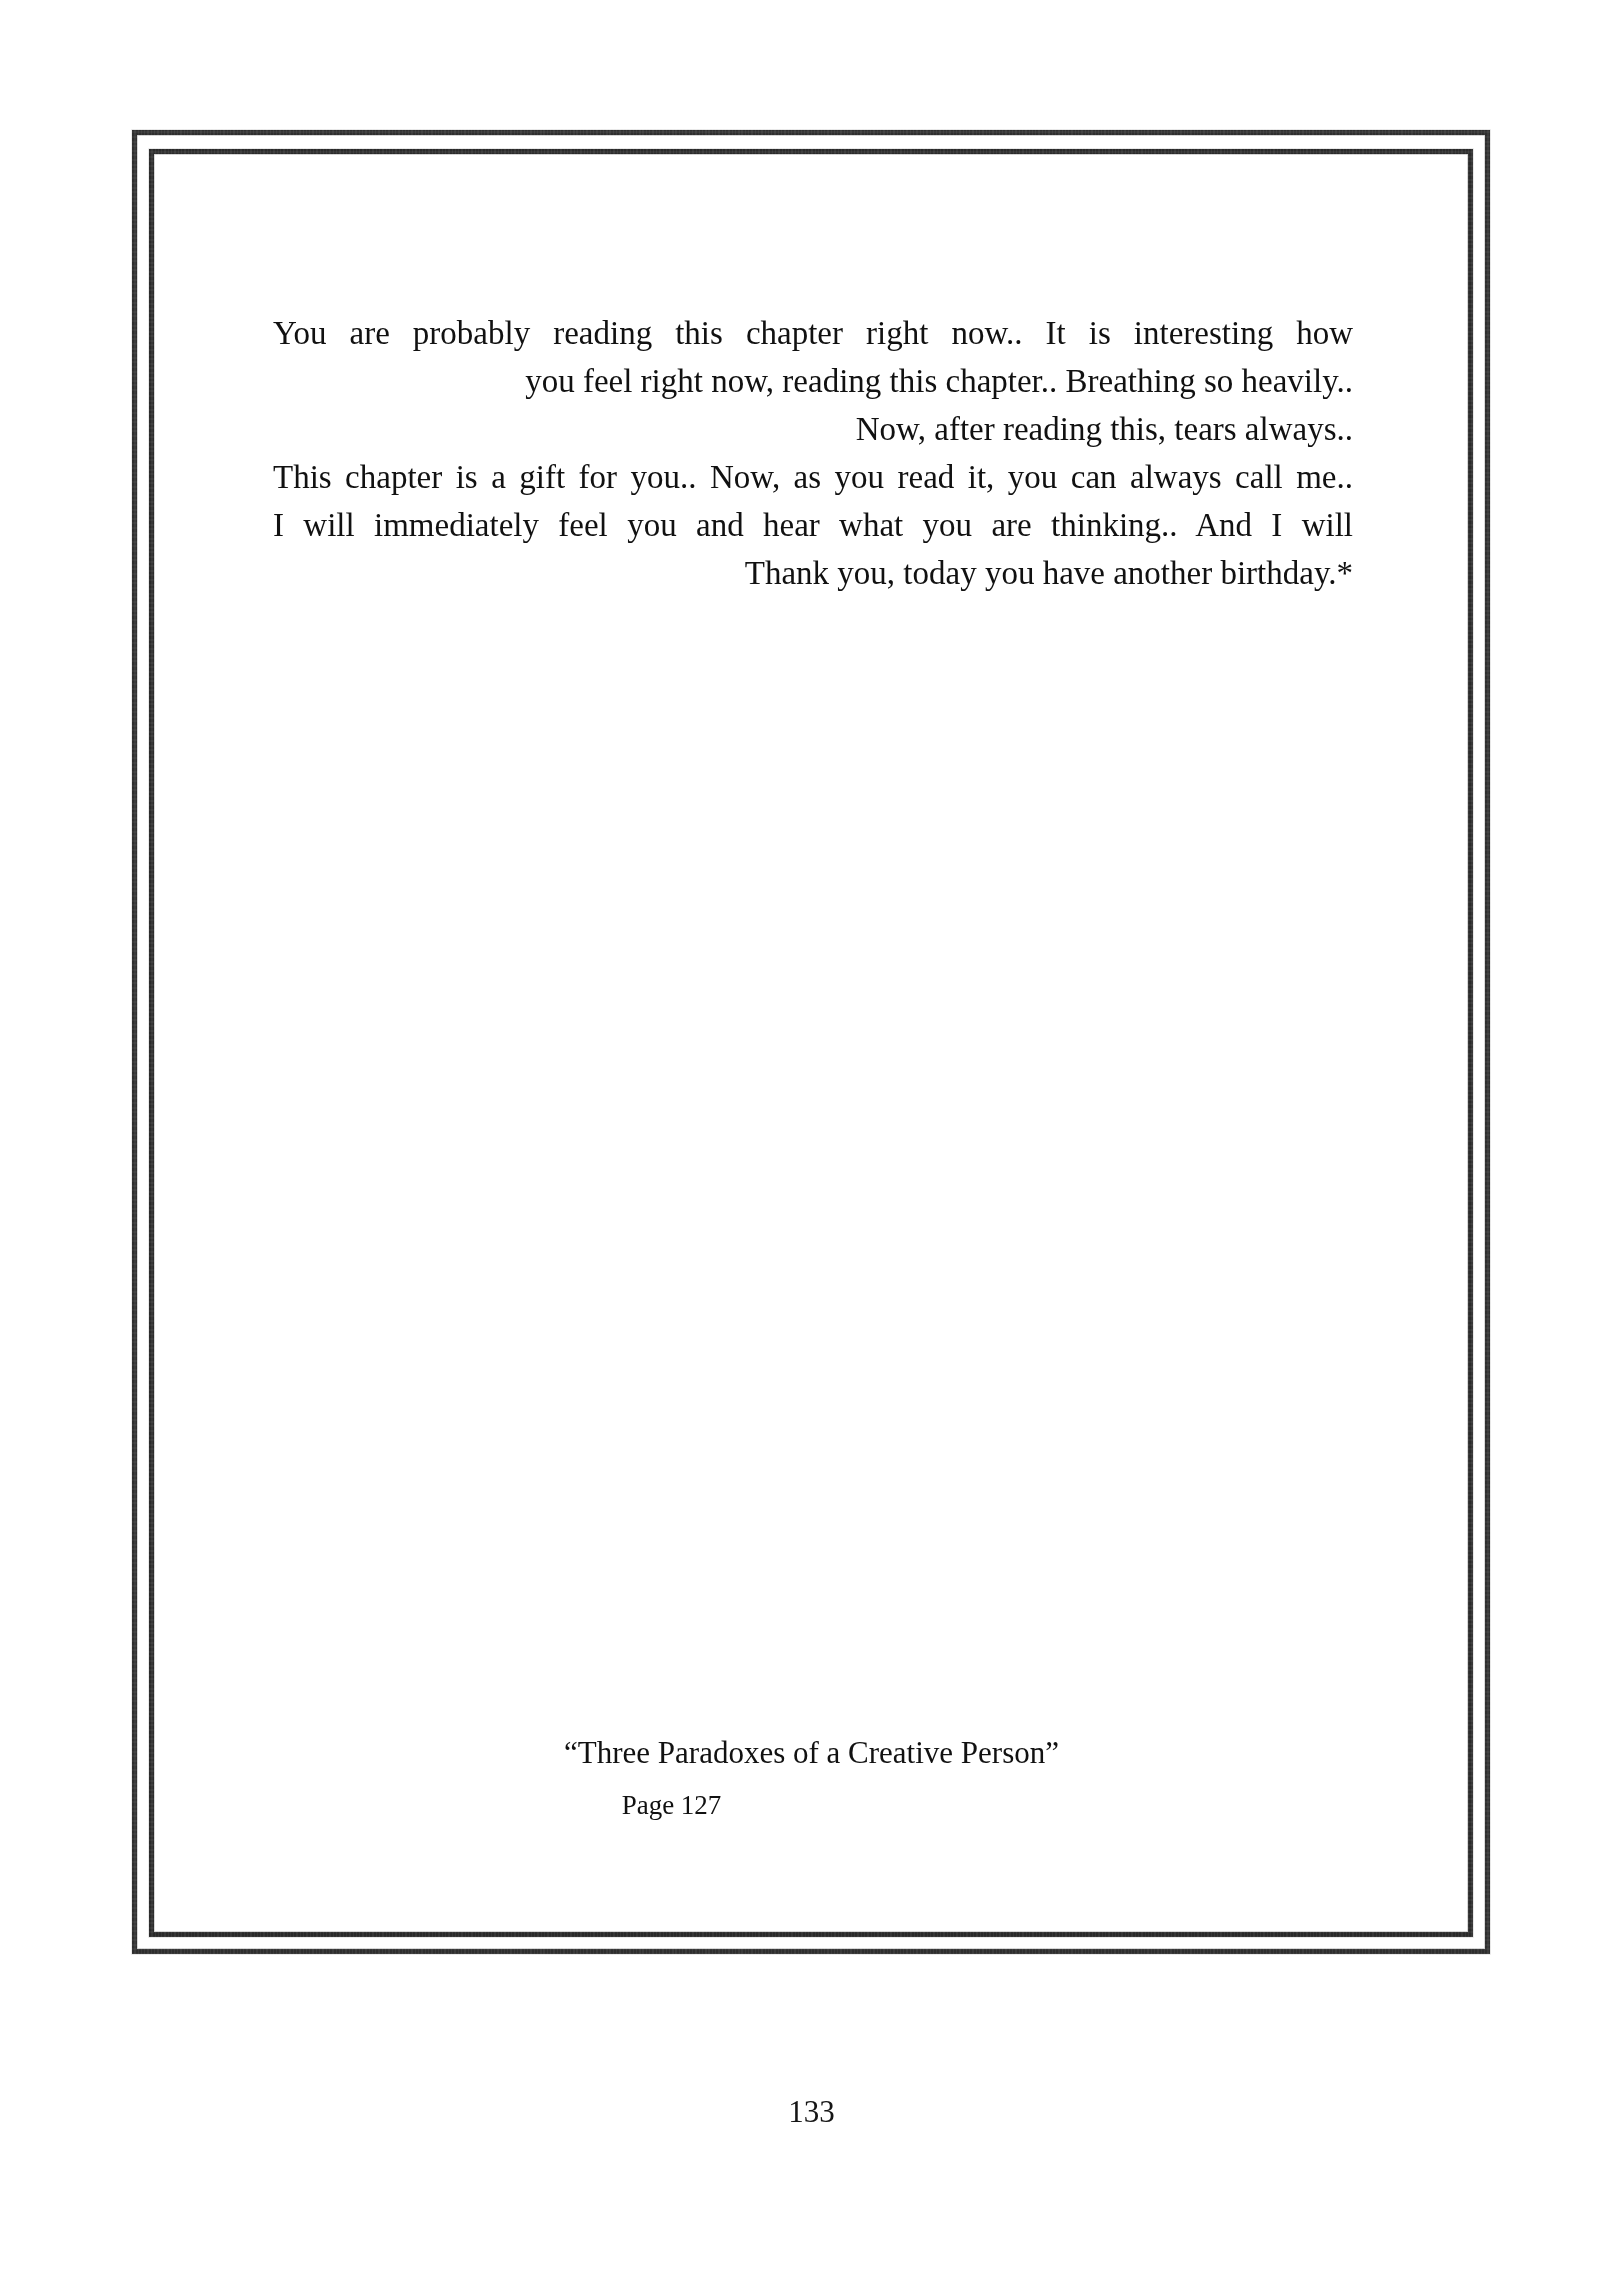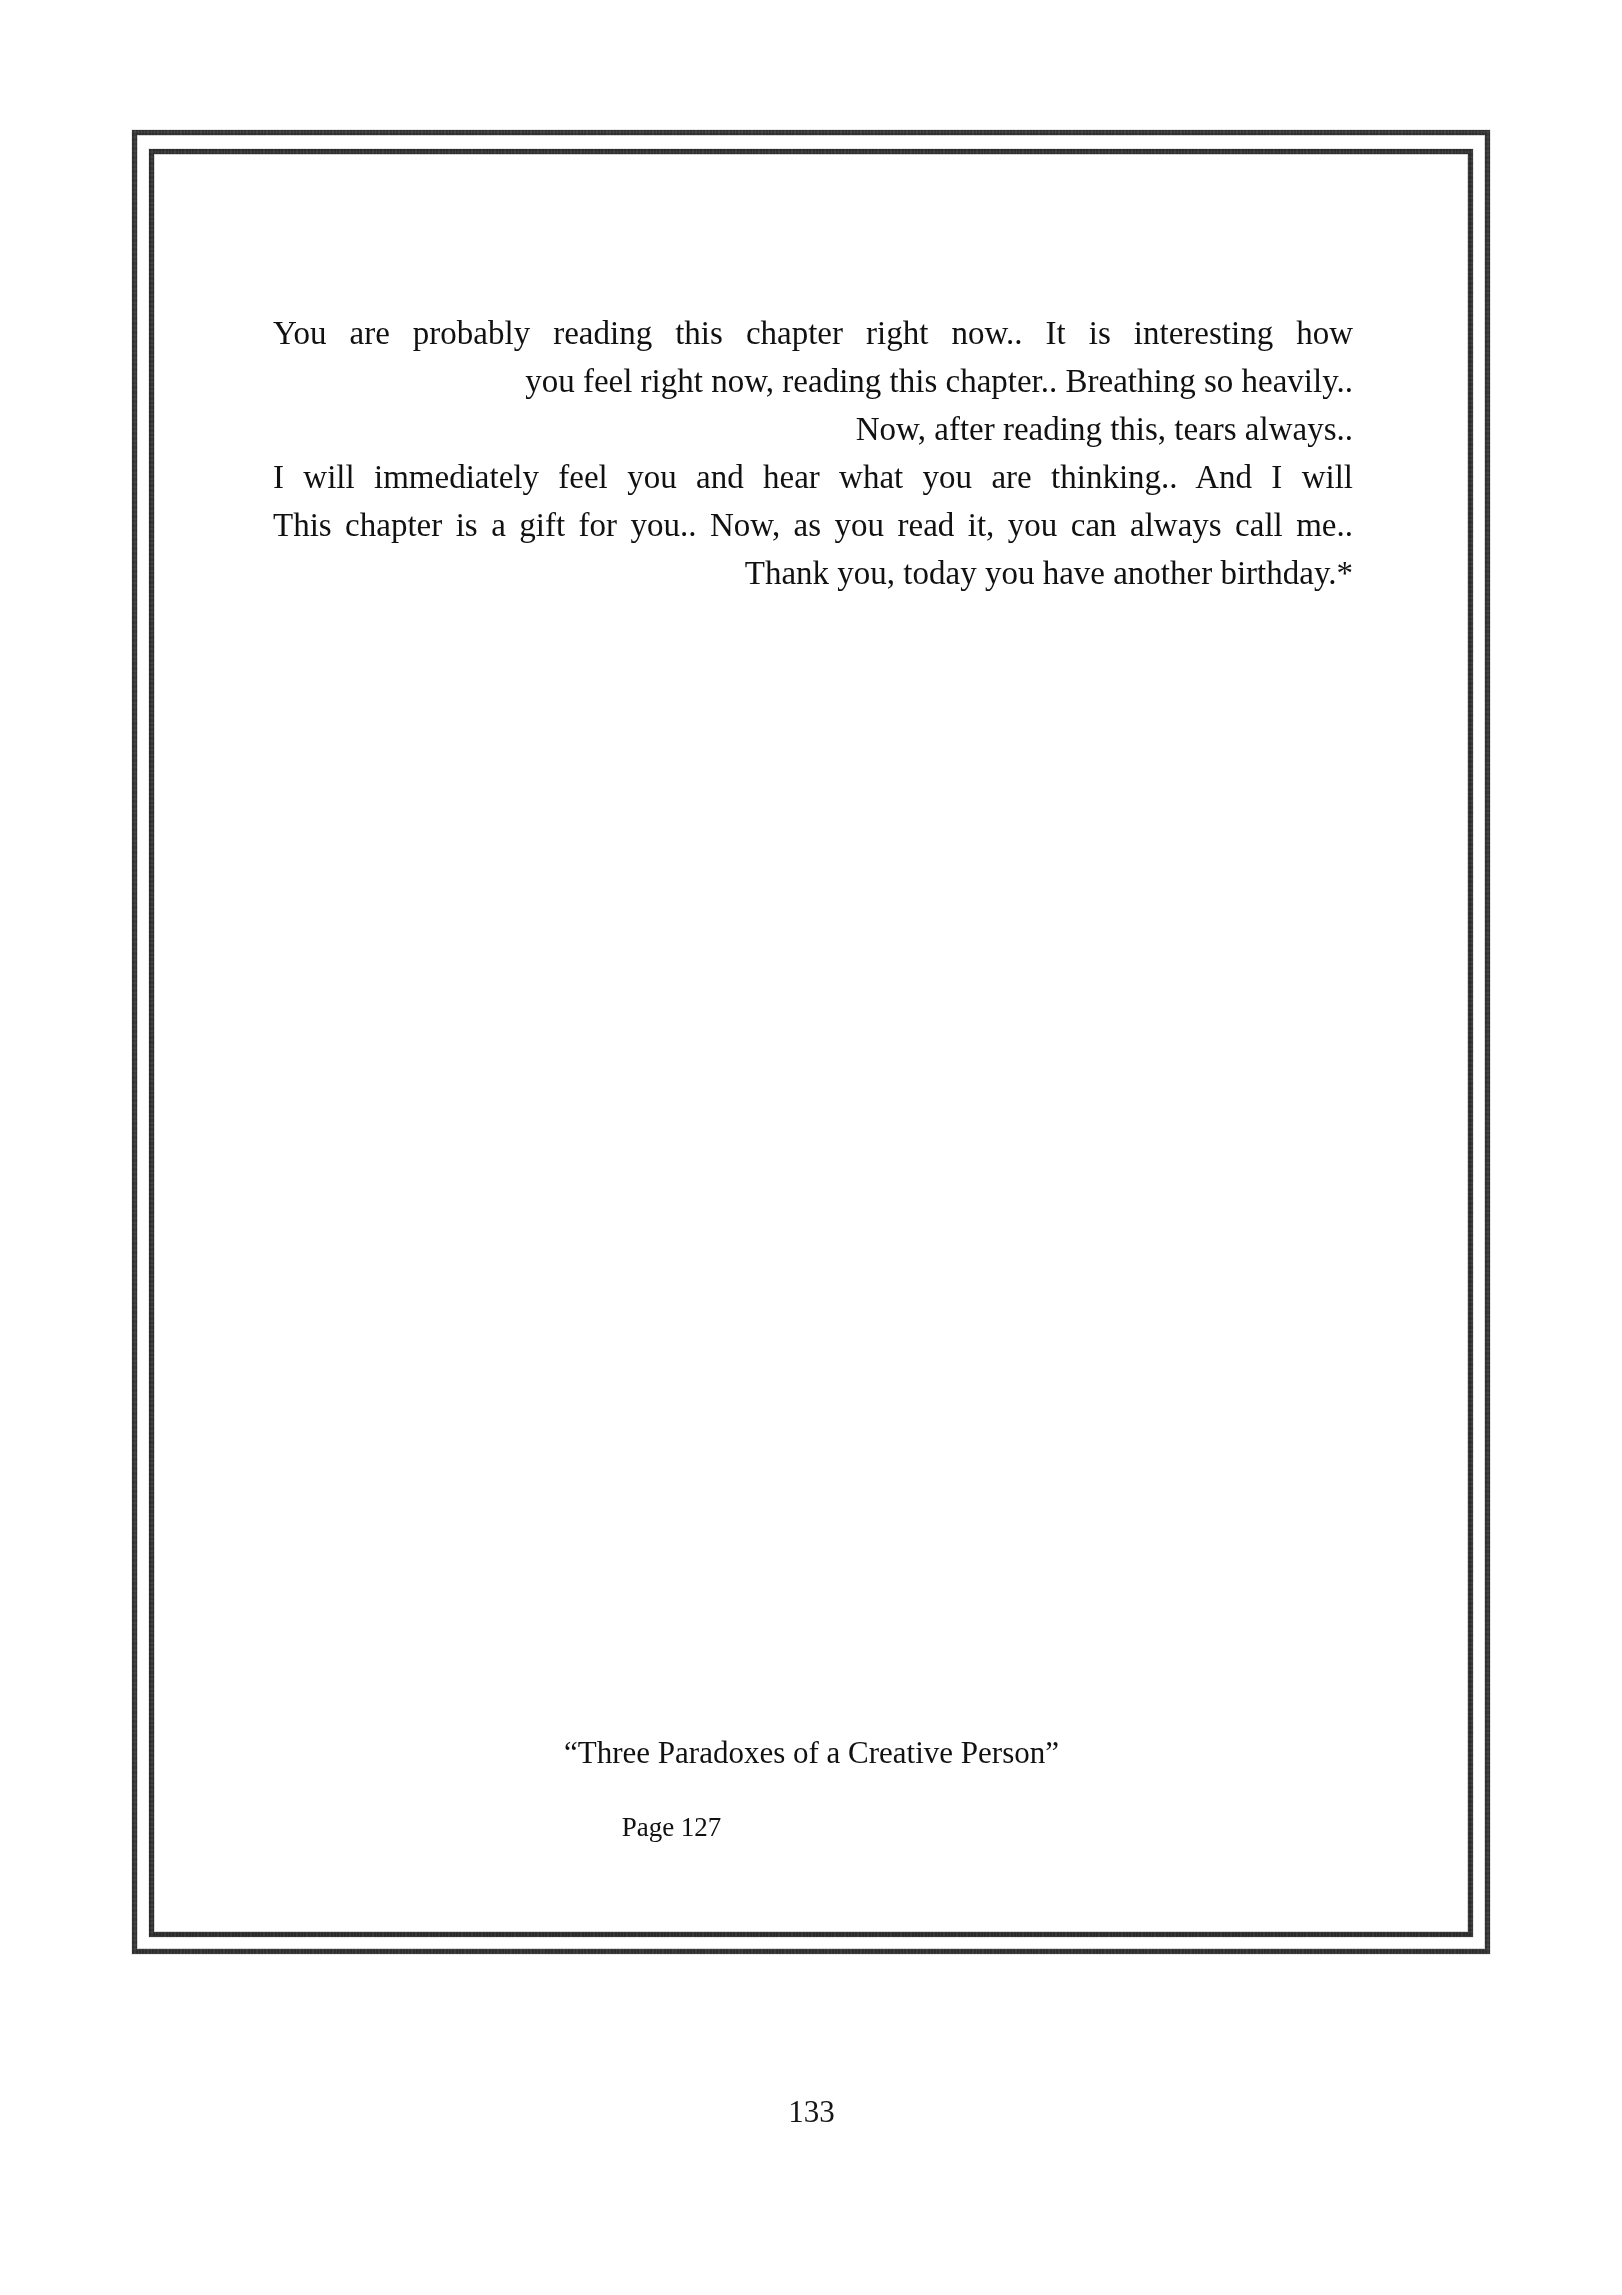--- a/index.html
+++ b/index.html
@@ -82,21 +82,20 @@
       font-family: Liberation Serif, serif;
     }
     .citation-page {
       position: absolute;
       left: 0;
       width: 1343px;
       text-align: center;
       font-size: 27px;
       top: 1789px;
       line-height: 33px;
-      margin-top: 22px;
     }
     .page-number {
       position: absolute;
       left: 0;
       width: 1623px;
       text-align: center;
       font-size: 31px;
       top: 2093px;
       line-height: 37px;
       color: #151515;
@@ -105,22 +104,22 @@
 </head>
 <body>
 
 <div class="frame-outer"></div>
 <div class="frame-inner"></div>
 
 <div class="body-text">
   <span class="line justify">You are probably reading this chapter right now.. It is interesting how</span>
   <span class="line left">you feel right now, reading this chapter.. Breathing so heavily..</span>
   <span class="line left">Now, after reading this, tears always..</span>
+  <span class="line justify">This chapter is a gift for you.. Now, as you read it, you can always call me..</span>
   <span class="line justify">I will immediately feel you and hear what you are thinking.. And I will</span>
-  <span class="line justify">This chapter is a gift for you.. Now, as you read it, you can always call me..</span>
   <span class="line left">Thank you, today you have another birthday.*</span>
 </div>
 
 <div class="citation">“Three Paradoxes of a Creative Person”</div>
 <div class="citation-page">Page 127</div>
 
 <div class="page-number">133</div>
 
 
 </body></html>

